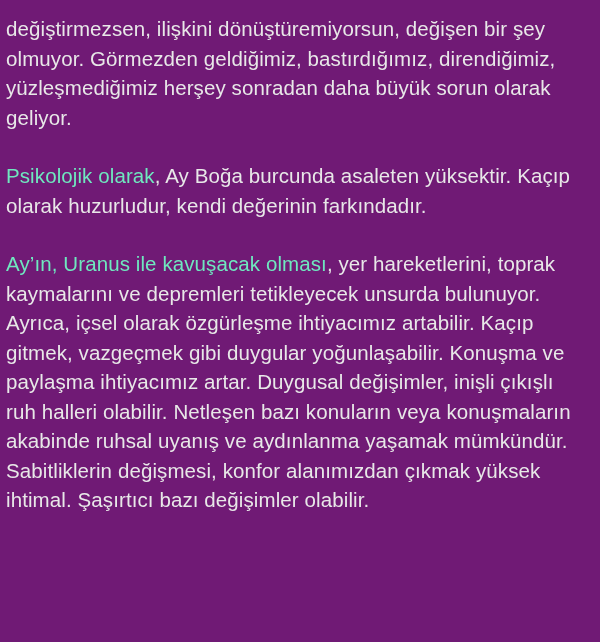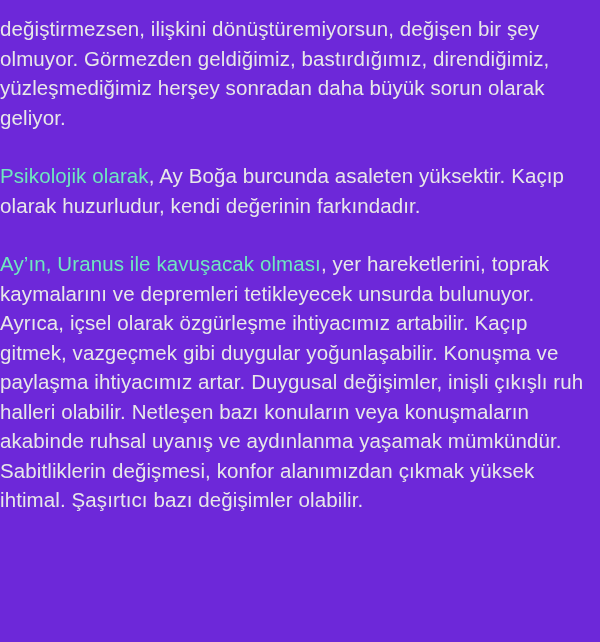--- a/index.html
+++ b/index.html
@@ -10,22 +10,22 @@
   body {
     width: 600px;
     height: 642px;
     overflow: hidden;
     font-family: "Liberation Sans", sans-serif;
   }
   .page {
     width: 600px;
     height: 642px;
     box-sizing: border-box;
-    background: #6d28d9;
-    padding: 14px 16px 0 0;
+    background: #701a75;
+    padding: 14px 16px 0 6px;
   }
   .para {
     color: #e8e8e8;
     font-size: 20.5px;
     line-height: 29.5px;
     letter-spacing: 0.1px;
     margin: 0;
   }
   .para + .para {
     margin-top: 29px;

